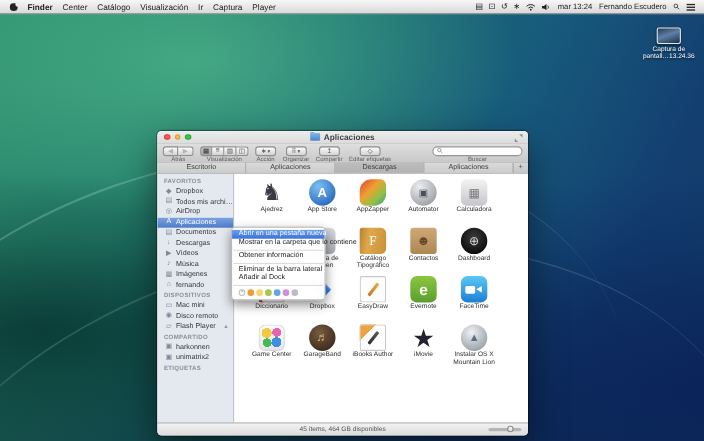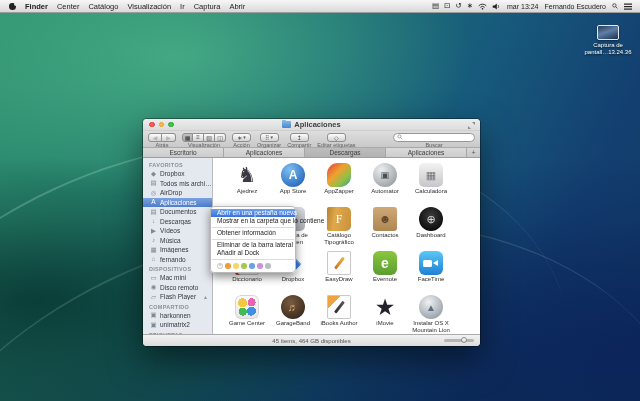--- a/index.html
+++ b/index.html
@@ -31,21 +31,21 @@
   .mb-status-icon .g { font-size:7.5px; }
   .mb-clock, .mb-user { white-space:nowrap; }
 
   
   .desk-icon { position:absolute; left:584px; top:25px; width:48px; z-index:2; text-align:center; }
   .desk-thumb { width:22px; height:15px; margin:0 auto; border:1.5px solid #e8e8e8; border-radius:2px;
     background:linear-gradient(160deg,#2b3a55 0%, #5f7fa6 45%, #18304e 100%); box-shadow:0 1px 2px rgba(0,0,0,.4); }
   .desk-label { margin-top:2px; font-size:6px; line-height:7px; color:#fff; text-shadow:0 1px 2px rgba(0,0,0,.8); }
 
   
-  .window { position:absolute; left:143px; top:119px; width:337px; height:227px; z-index:3;
+  .window { position:absolute; left:143px; top:119px; width:337px; height:277px; z-index:3;
     border-radius:4px; background:#fff; box-shadow:0 0 0 1px rgba(0,0,0,.35), 0 14px 34px rgba(0,0,0,.5);
     display:flex; flex-direction:column; overflow:hidden; }
   .titlebar { height:12px; flex:0 0 12px; background:linear-gradient(#ededed,#dcdcdc);
     display:flex; align-items:center; position:relative; border-bottom:1px solid #cfcfcf; }
   .stoplights { display:flex; gap:4px; padding-left:6px; }
   .light { width:5.5px; height:5.5px; border-radius:50%; }
   .l-close { background:#fc5a54; border:0.5px solid #dd3f38; }
   .l-min   { background:#fdbd40; border:0.5px solid #de9e33; }
   .l-zoom  { background:#35c94a; border:0.5px solid #28a834; }
   .title-wrap { position:absolute; left:0; right:0; top:0; bottom:0; display:flex; align-items:center; justify-content:center; gap:3px; pointer-events:none; }
@@ -168,21 +168,21 @@
   <div class="menubar">
     <div class="mb-left">
       <span class="apple"></span>
       <span id="mb-menus" style="display:flex;gap:9px;text-align:right;">
           <span class="mb-item bold">Finder</span>
           <span class="mb-item">Center</span>
           <span class="mb-item">Catálogo</span>
           <span class="mb-item">Visualización</span>
           <span class="mb-item">Ir</span>
           <span class="mb-item">Captura</span>
-          <span class="mb-item">Abrir</span>
+          <span class="mb-item">Player</span>
         </span>
     </div>
     <div class="mb-right">
       <span id="mb-status-icons" style="display:flex;gap:5px;align-items:center;">
           <span class="mb-status-icon">
             <span class="g">▤</span>
           </span>
           <span class="mb-status-icon">
             <span class="g">⊡</span>
           </span>

